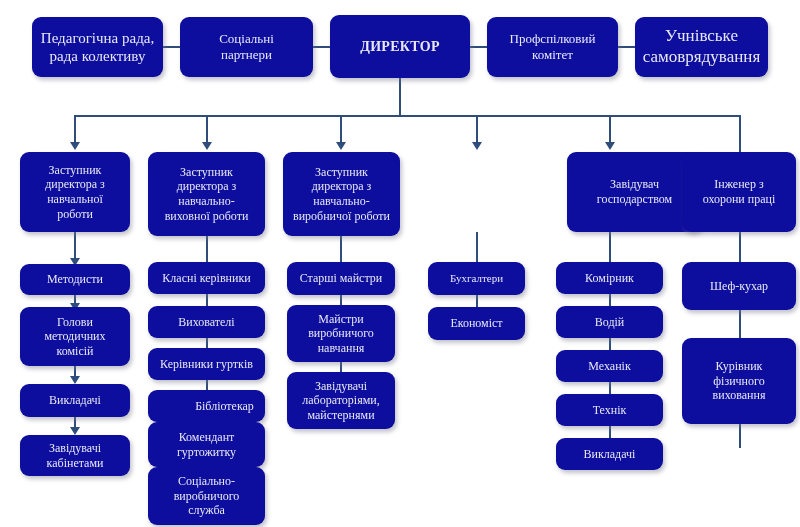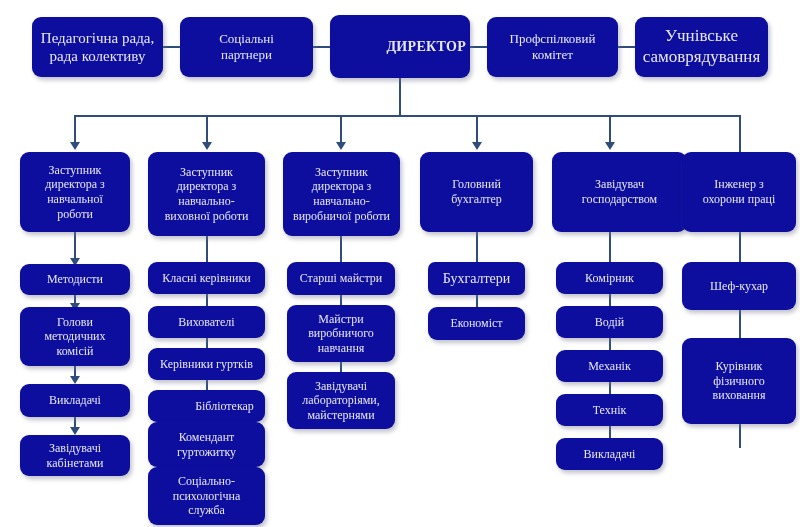--- a/index.html
+++ b/index.html
@@ -126,21 +126,21 @@
   <div class="node" style="left:32px; top:17px; width:131px; height:60px; font-size:15px;">
     <span>Педагогічна рада,
 рада  колективу</span>
   </div>
 
   <div class="node" style="left:180px; top:17px; width:133px; height:60px; font-size:13px;">
     <span>Соціальні
 партнери</span>
   </div>
 
-  <div class="node root-node" style="left:330px; top:15px; width:140px; height:63px; font-size:14px;text-align:right;">
+  <div class="node root-node" style="left:330px; top:15px; width:140px; height:63px; font-size:14px;">
     <span>ДИРЕКТОР</span>
   </div>
 
   <div class="node" style="left:487px; top:17px; width:131px; height:60px; font-size:13px;">
     <span>Профспілковий
 комітет</span>
   </div>
 
   <div class="node" style="left:635px; top:17px; width:133px; height:60px; font-size:17px;">
     <span>Учнівське
@@ -161,26 +161,22 @@
 виховної роботи</span>
   </div>
 
   <div class="node" style="left:283px; top:152px; width:117px; height:84px; font-size:12px;">
     <span>Заступник
 директора з
 навчально-
 виробничої роботи</span>
   </div>
 
-  <div class="node" style="left:420px; top:152px; width:113px; height:80px; font-size:12px;">
-    <span>Головний
-бухгалтер</span>
-  </div>
-
-  <div class="node" style="left:552px; top:152px; width:135px; height:80px; font-size:12px;">
+
+  <div class="node" style="left:567px; top:152px; width:135px; height:80px; font-size:12px;">
     <span>Завідувач
 господарством</span>
   </div>
 
   <div class="node" style="left:682px; top:152px; width:114px; height:80px; font-size:12px;">
     <span>Інженер з
 охорони праці</span>
   </div>
 
   <div class="node" style="left:20px; top:264px; width:110px; height:31px; font-size:12px;">
@@ -210,39 +206,39 @@
   </div>
   <div class="node" style="left:148px; top:390px; width:117px; height:32px; font-size:12px;padding-left:40px;">
     <span>Бібліотекар</span>
   </div>
   <div class="node" style="left:148px; top:422px; width:117px; height:45px; font-size:12px;">
     <span>Комендант
 гуртожитку</span>
   </div>
   <div class="node" style="left:148px; top:467px; width:117px; height:58px; font-size:12px;">
     <span>Соціально-
-психологічна
+виробничого
 служба</span>
   </div>
 
   <div class="node" style="left:287px; top:262px; width:108px; height:33px; font-size:12px;">
     <span>Старші майстри</span>
   </div>
   <div class="node" style="left:287px; top:305px; width:108px; height:57px; font-size:12px;">
     <span>Майстри
 виробничого
 навчання</span>
   </div>
   <div class="node" style="left:287px; top:372px; width:108px; height:57px; font-size:12px;">
     <span>Завідувачі
 лабораторіями,
 майстернями</span>
   </div>
 
-  <div class="node" style="left:428px; top:262px; width:97px; height:33px; font-size:14px;border-radius:7px;">
+  <div class="node" style="left:428px; top:262px; width:97px; height:33px; font-size:11px;">
     <span>Бухгалтери</span>
   </div>
   <div class="node" style="left:428px; top:307px; width:97px; height:33px; font-size:12px;">
     <span>Економіст</span>
   </div>
 
   <div class="node" style="left:556px; top:262px; width:107px; height:32px; font-size:12px;">
     <span>Комірник</span>
   </div>
   <div class="node" style="left:556px; top:306px; width:107px; height:32px; font-size:12px;">

